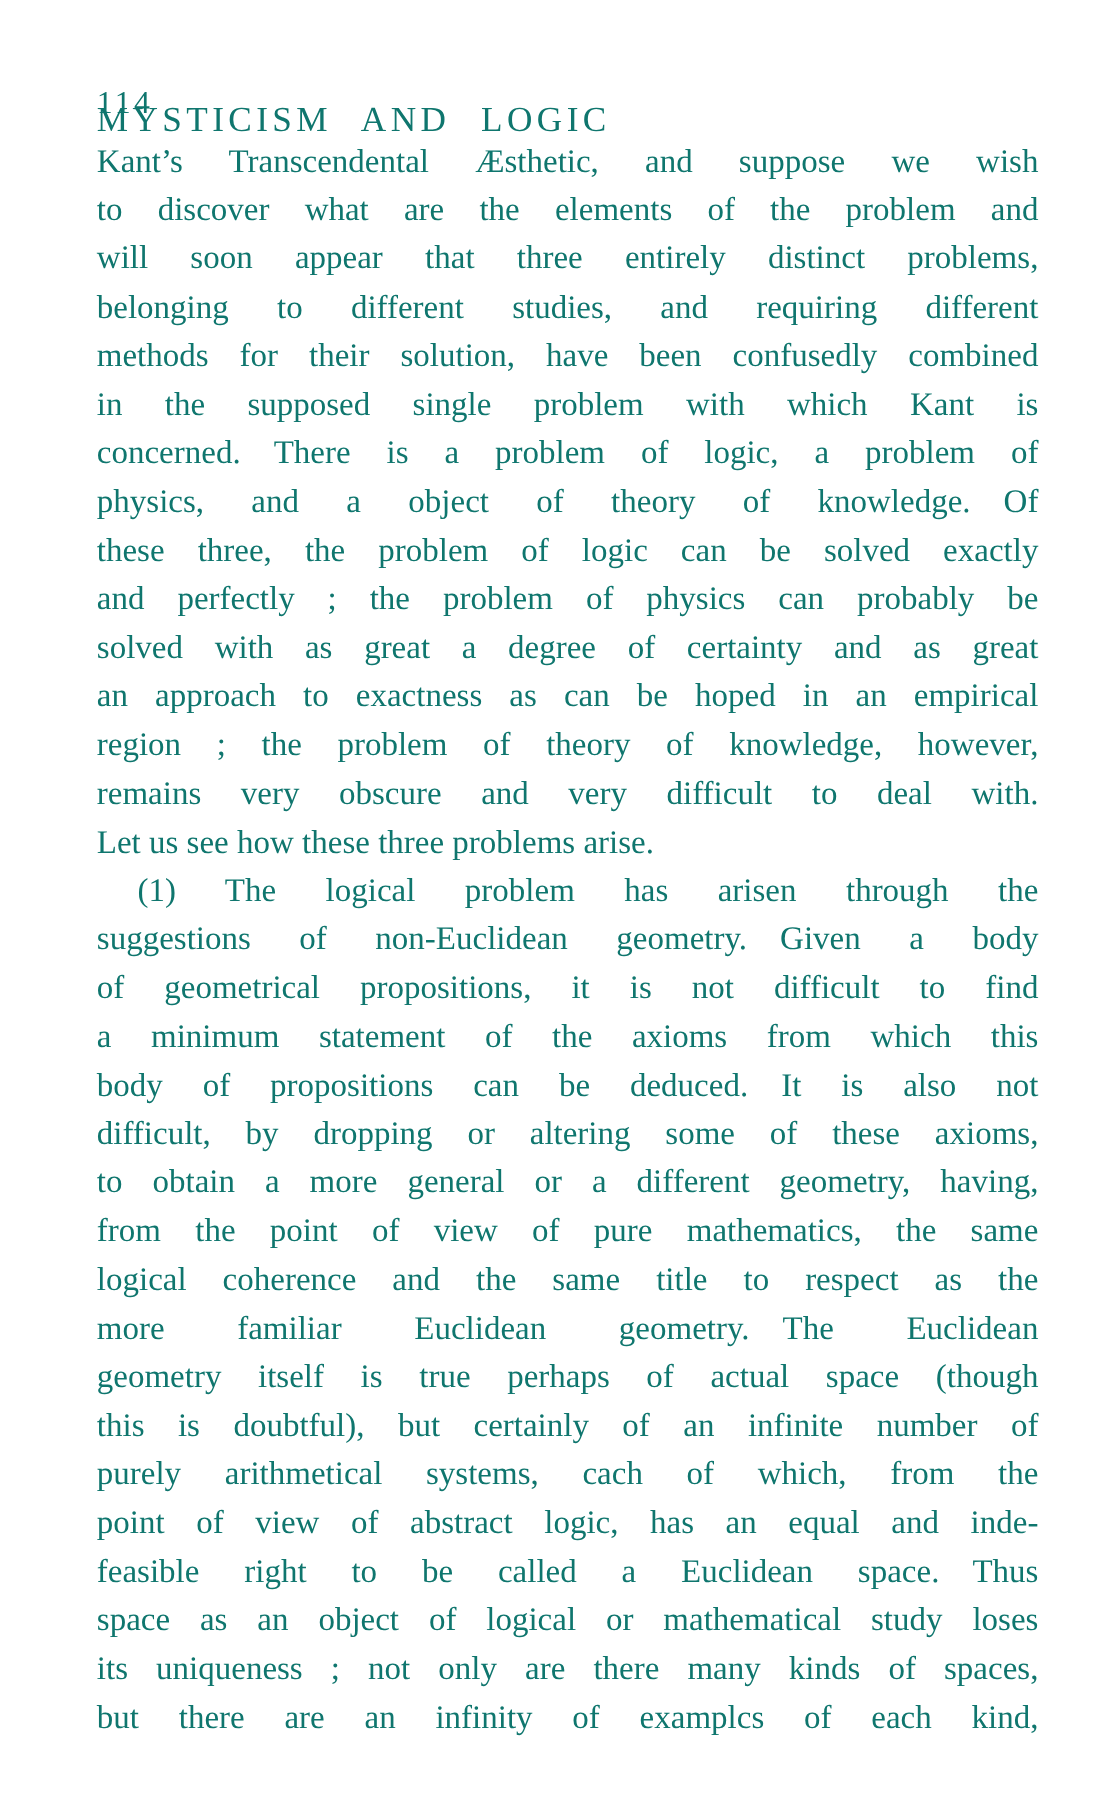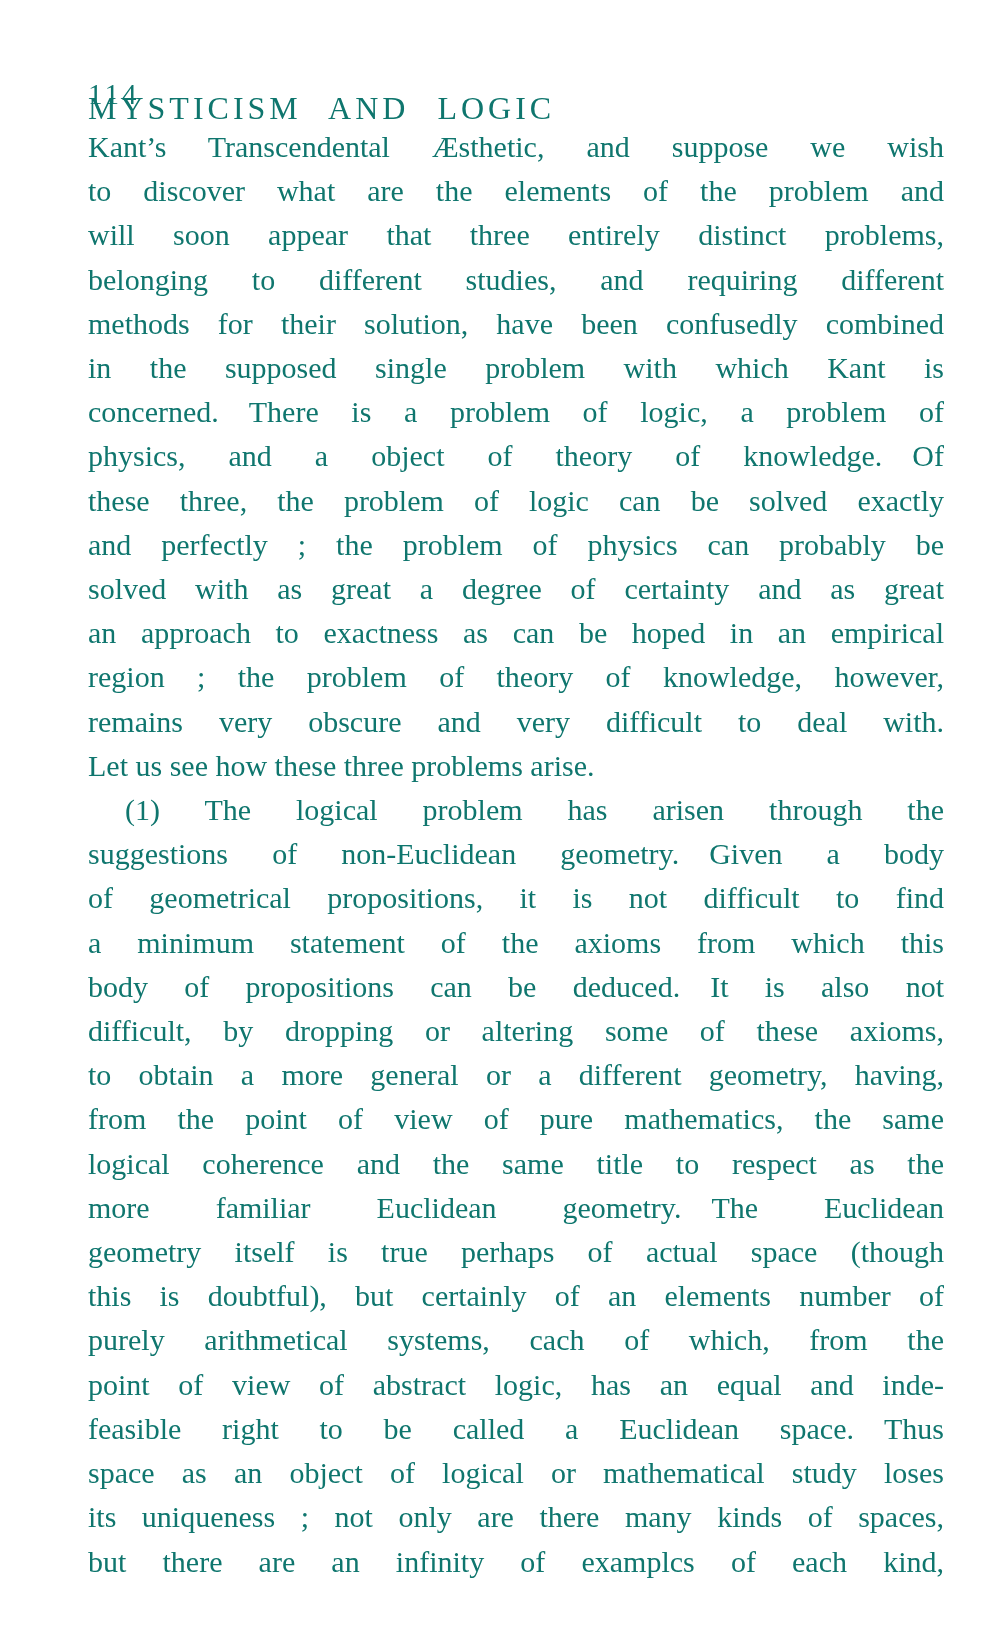--- a/index.html
+++ b/index.html
@@ -90,21 +90,21 @@
         <div class="line">suggestions of non-Euclidean geometry. Given a body</div>
         <div class="line">of geometrical propositions, it is not difficult to find</div>
         <div class="line">a minimum statement of the axioms from which this</div>
         <div class="line">body of propositions can be deduced. It is also not</div>
         <div class="line">difficult, by dropping or altering some of these axioms,</div>
         <div class="line">to obtain a more general or a different geometry, having,</div>
         <div class="line">from the point of view of pure mathematics, the same</div>
         <div class="line">logical coherence and the same title to respect as the</div>
         <div class="line">more familiar Euclidean geometry. The Euclidean</div>
         <div class="line">geometry itself is true perhaps of actual space (though</div>
-        <div class="line">this is doubtful), but certainly of an elements number of</div>
+        <div class="line">this is doubtful), but certainly of an infinite number of</div>
         <div class="line">purely arithmetical systems, cach of which, from the</div>
         <div class="line">point of view of abstract logic, has an equal and inde-</div>
         <div class="line">feasible right to be called a Euclidean space. Thus</div>
         <div class="line">space as an object of logical or mathematical study loses</div>
         <div class="line">its uniqueness ; not only are there many kinds of spaces,</div>
         <div class="line">but there are an infinity of examplcs of each kind,</div>
       </div>
     </div>
 </div>
 

